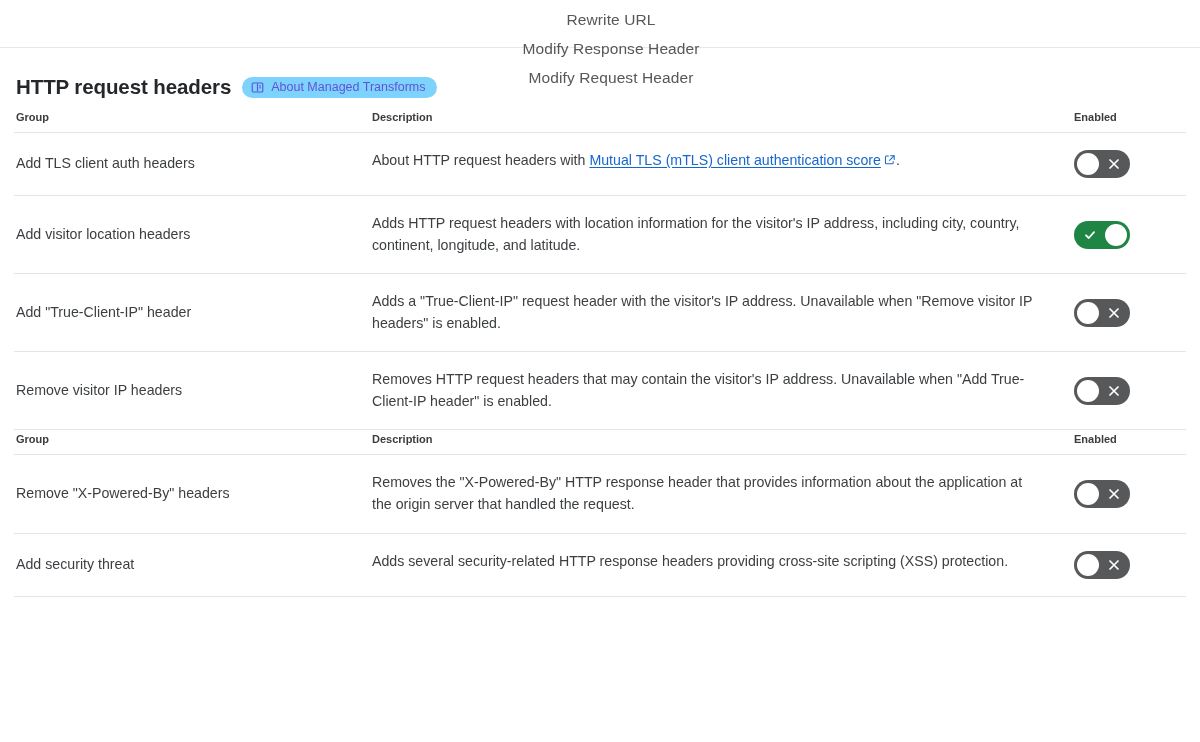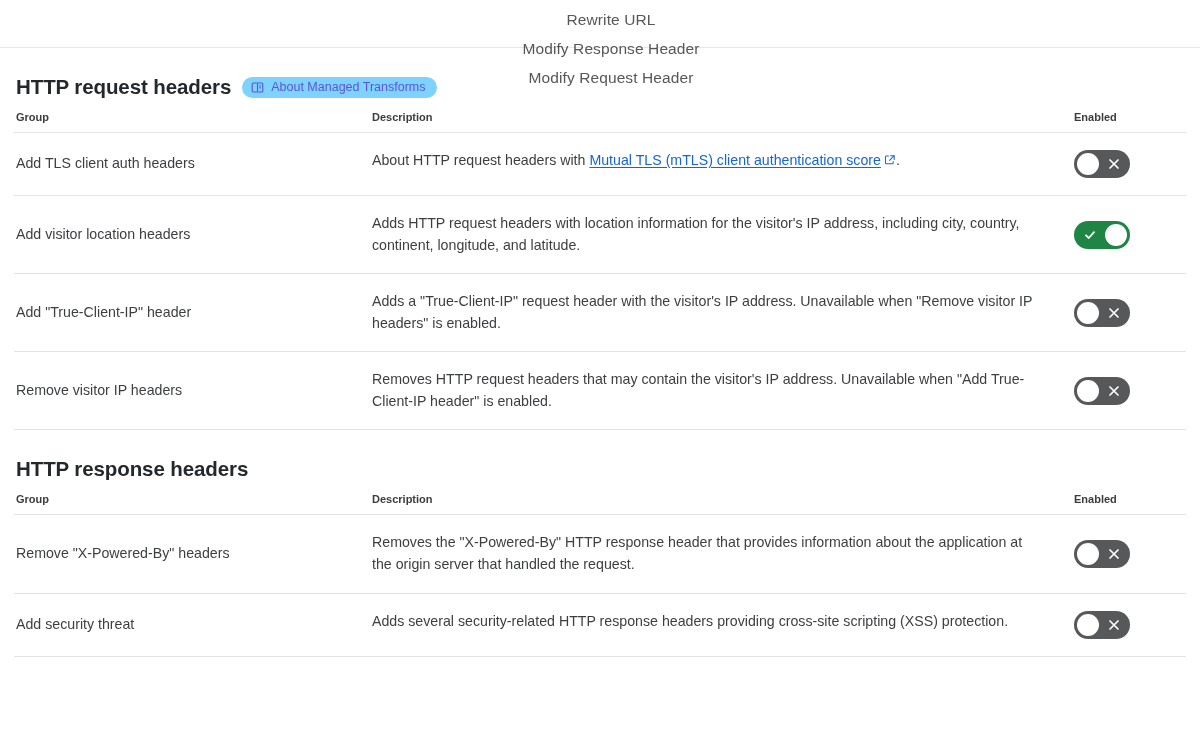--- a/index.html
+++ b/index.html
@@ -245,23 +245,20 @@
           </span>
         </td>
       </tr>
 
     </tbody>
   </table>
 </div>
 
 <div class="section">
 
-  <div class="section-head">
-    <h2 class="section-title">HTTP response headers</h2>
-  </div>
 
   <table class="mt">
     <thead>
       <tr>
         <th class="col-group">Group</th>
         <th class="col-desc">Description</th>
         <th class="col-en">Enabled</th>
       </tr>
     </thead>
     <tbody>

